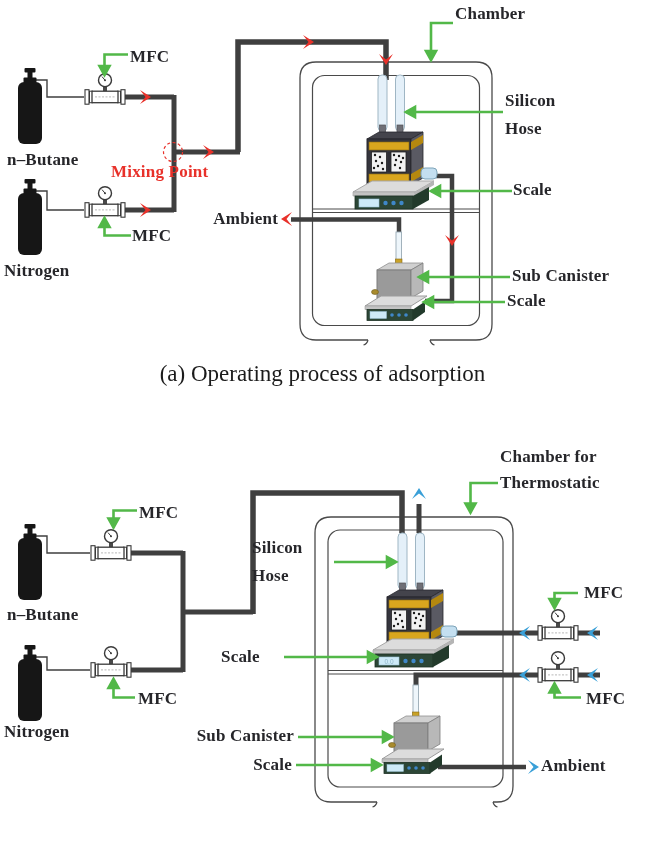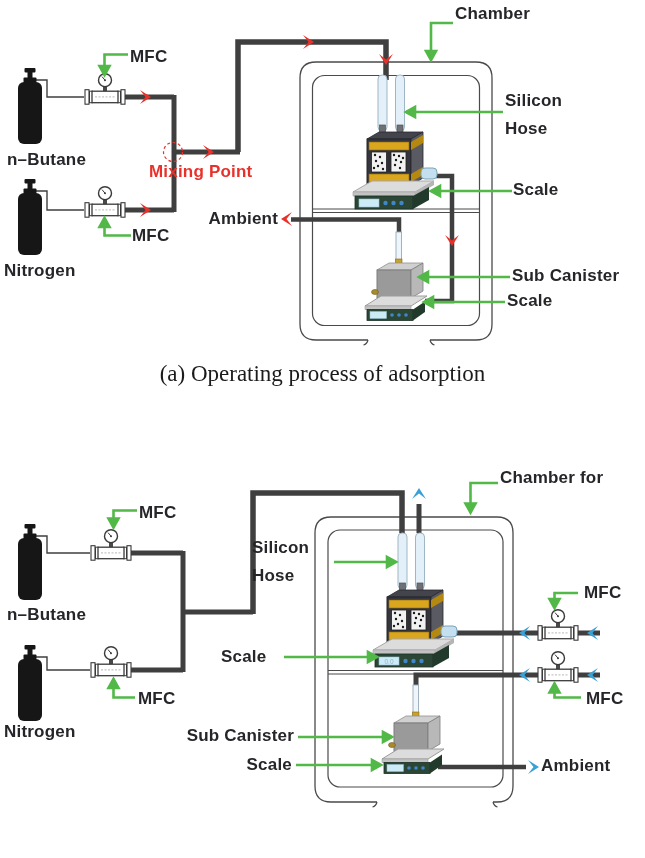--- a/index.html
+++ b/index.html
@@ -1,20 +1,20 @@
 <!DOCTYPE html>
 <html><head>
 <meta charset="utf-8">
 <style>
   html,body{margin:0;padding:0;background:#fff;}
   #canvas{position:relative;width:645px;height:858px;background:#fff;overflow:hidden;
           font-family:"Liberation Sans",sans-serif;}
   svg{position:absolute;left:0;top:0;}
   .lbl{position:absolute;font-size:17px;font-weight:600;color:#26262a;line-height:20px;
-       letter-spacing:.2px;white-space:nowrap;}
+       letter-spacing:.2px;white-space:nowrap;font-family:Liberation Serif, serif;}
   .two{line-height:26px;}
   .ctr{}
   .rgt{text-align:right;}
   .red{color:#e8312a;font-weight:700;}
   .caption{position:absolute;left:0;width:645px;text-align:center;
            font-family:"Liberation Serif",serif;font-size:23px;color:#1b1b1b;}
 </style>
 </head>
 <body>
 
@@ -229,43 +229,44 @@
     <use href="#ghead" transform="translate(381,765)"></use>
     <path d="M578,593 H554.5 V603.5" fill="none"></path>
     <use href="#ghead" transform="translate(554.5,608) rotate(90)"></use>
     <use href="#ghead" transform="translate(554.5,683.5) rotate(-90)"></use>
     <path d="M554.5,686.5 V697.5 H581" fill="none"></path>
   </g>
 </svg>
 
 <div class="lbl" style="left:130px;top:47px;">MFC</div>
 <div class="lbl ctr" style="left:7px;top:150px;width:72px;">n–Butane</div>
-<div class="lbl red" style="left:111px;top:162px;margin-left:38px;">Mixing Point</div>
+<div class="lbl red" style="left:111px;top:162px;">Mixing Point</div>
 <div class="lbl ctr" style="left:4px;top:261px;width:68px;">Nitrogen</div>
 <div class="lbl" style="left:132px;top:226px;">MFC</div>
 <div class="lbl rgt" style="left:202px;top:209px;width:76px;">Ambient</div>
 <div class="lbl two" style="left:455px;top:1px;">
   <div>Chamber</div>
 </div>
 <div class="lbl two" style="left:505px;top:87px;line-height:28px;">
   <div>Silicon</div>
   <div>Hose</div>
 </div>
 <div class="lbl" style="left:513px;top:180px;">Scale</div>
 <div class="lbl" style="left:512px;top:266px;">Sub Canister</div>
 <div class="lbl" style="left:507px;top:291px;">Scale</div>
 <div class="caption" style="top:361px;">(a) Operating process of adsorption</div>
 
 <div class="lbl" style="left:139px;top:503px;">MFC</div>
 <div class="lbl two ctr" style="left:252px;top:534px;width:80px;line-height:28px;">
   <div>Silicon</div>
   <div>Hose</div>
 </div>
-<div class="lbl two" style="left:500px;top:465px;">
+<div class="lbl two" style="left:500px;top:444px;">
   <div>Chamber for</div>
+  <div>Thermostatic</div>
 </div>
 <div class="lbl ctr" style="left:7px;top:605px;width:76px;">n–Butane</div>
 <div class="lbl" style="left:221px;top:647px;">Scale</div>
 <div class="lbl" style="left:584px;top:583px;">MFC</div>
 <div class="lbl" style="left:138px;top:689px;">MFC</div>
 <div class="lbl" style="left:586px;top:689px;">MFC</div>
 <div class="lbl ctr" style="left:4px;top:722px;width:68px;">Nitrogen</div>
 <div class="lbl rgt" style="left:158px;top:726px;width:136px;">Sub Canister</div>
 <div class="lbl rgt" style="left:232px;top:755px;width:60px;">Scale</div>
 <div class="lbl" style="left:541px;top:756px;">Ambient</div>

